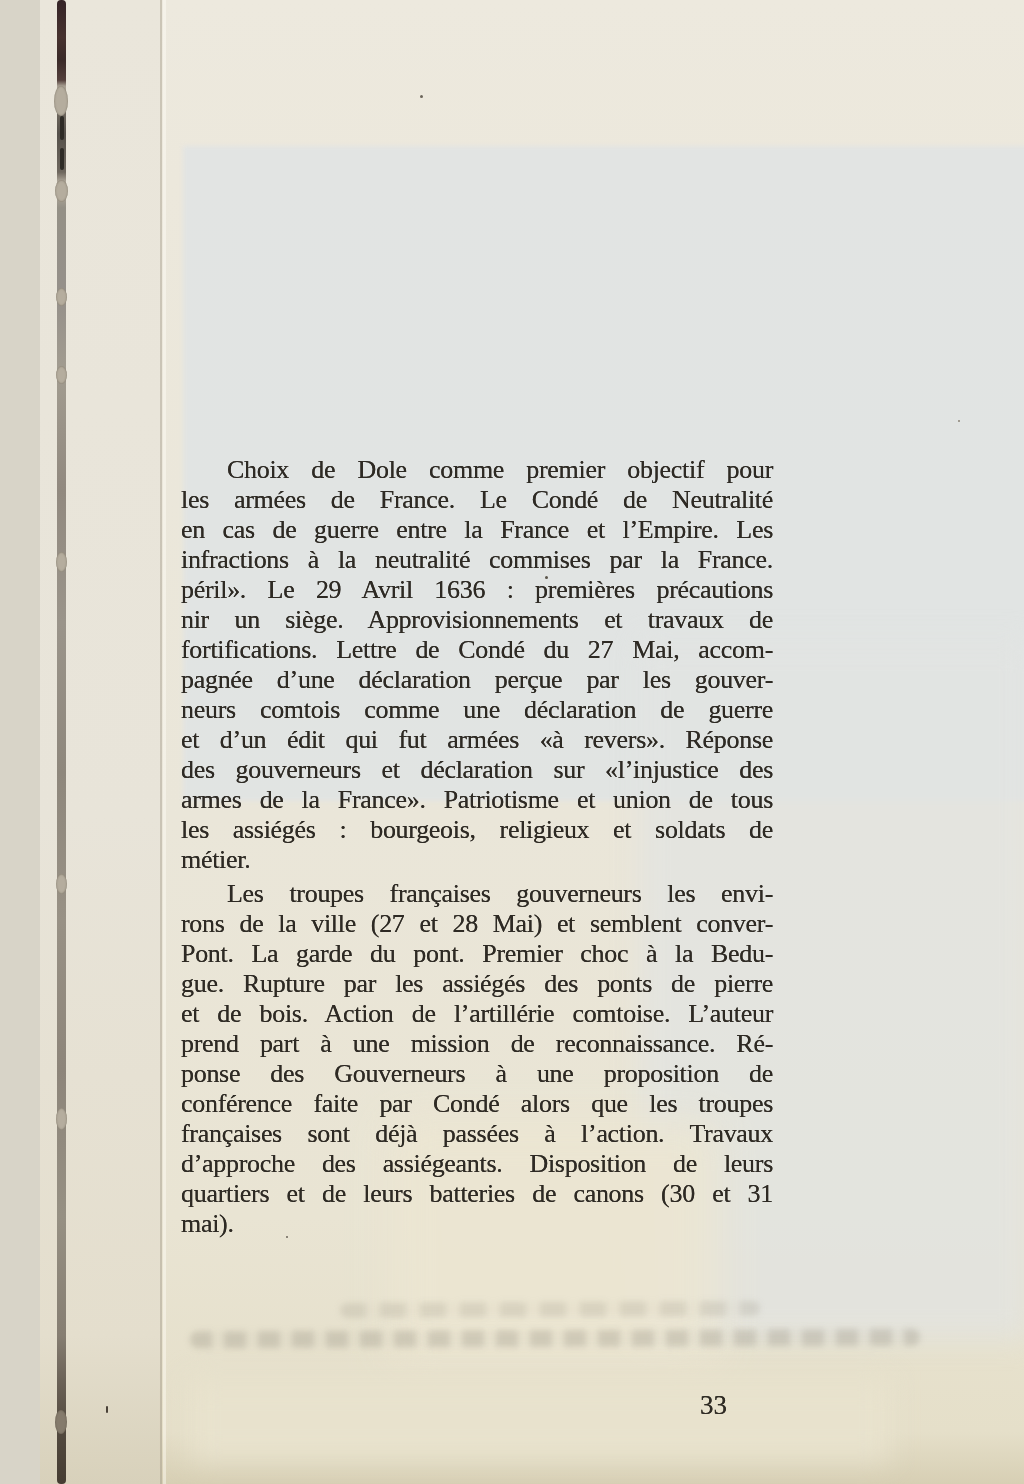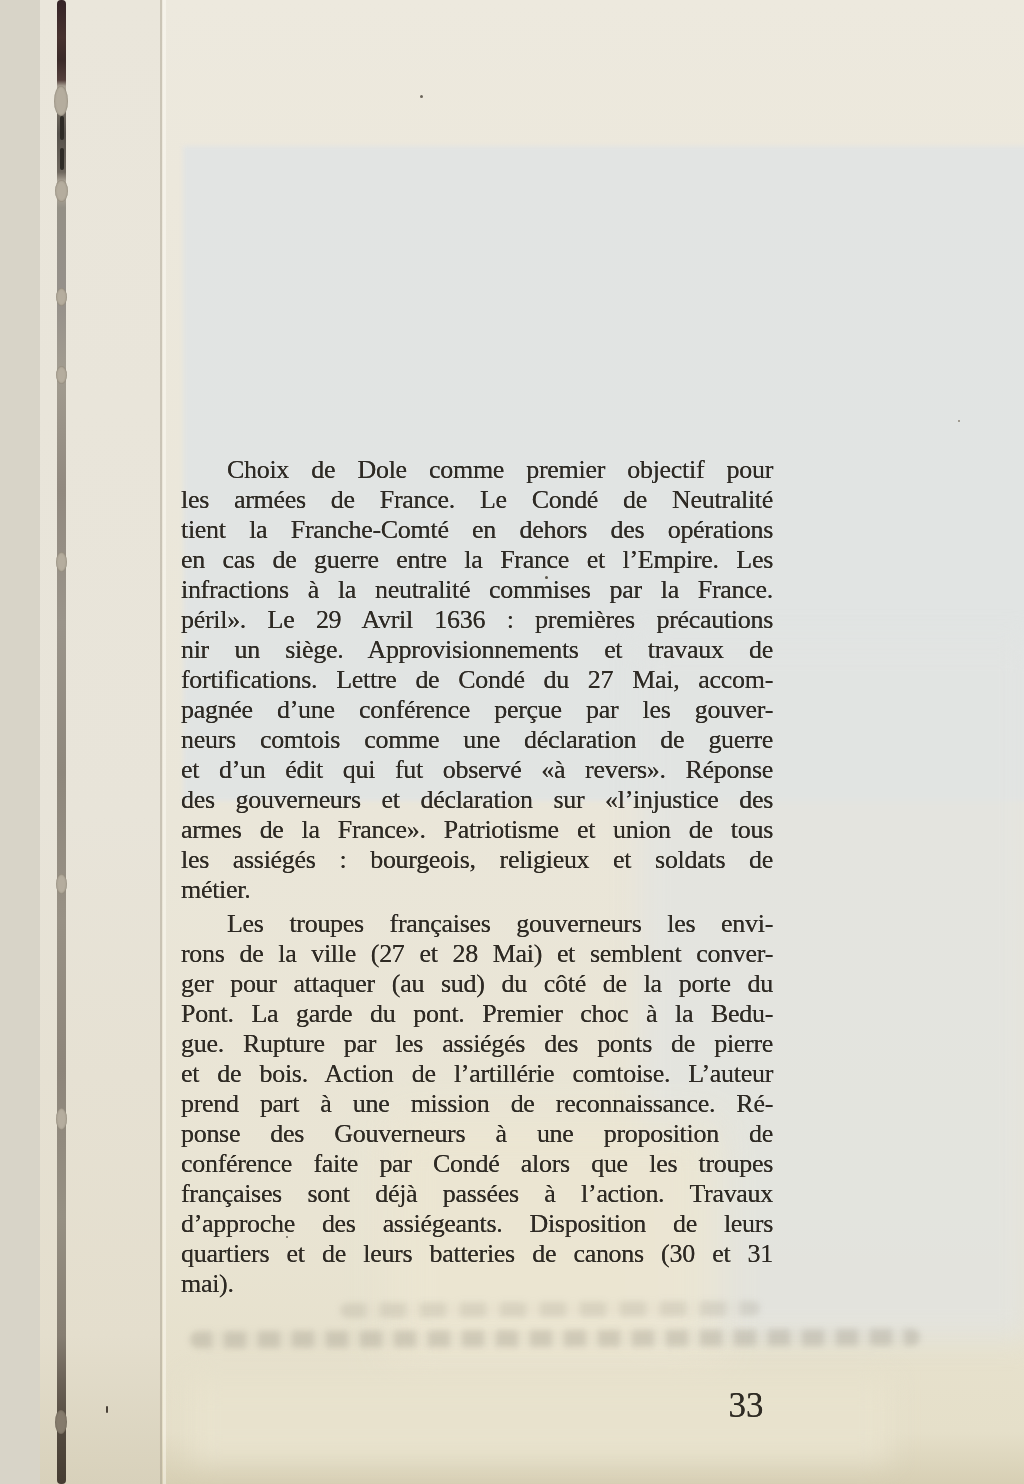--- a/index.html
+++ b/index.html
@@ -34,22 +34,22 @@
     font-size:26px;line-height:30px;letter-spacing:-0.3px;
     color:#2e2a24;text-shadow:0 0 .5px rgba(46,42,36,.9);
   }
   .paragraph{margin:0;}
   .paragraph + .paragraph{margin-top:4px;}
   .line{height:30px;text-align:justify;text-align-last:justify;white-space:normal;}
   .line:first-of-type{padding-left:46px;}
   .line:last-of-type{text-align-last:left;}
 
   .page-number{
-    position:absolute;left:684px;top:1392px;width:44px;
-    font-size:35px;line-height:27px;color:#2f2b24;text-align:center;
+    position:absolute;left:660px;top:1392px;width:44px;
+    font-size:27px;line-height:27px;color:#2f2b24;text-align:left;
     text-shadow:0 0 .5px rgba(46,42,36,.9);
   }
 
   
   .ghost1{
     position:absolute;left:300px;top:1302px;width:420px;height:15px;border-radius:8px;
     background:repeating-linear-gradient(90deg,rgba(140,135,120,.20) 0 26px,rgba(140,135,120,.03) 26px 40px);
     filter:blur(3px);transform:rotate(-.3deg);
   }
   .ghost2{
@@ -106,39 +106,37 @@
   <div class="wash-right"></div>
   <div class="blotch-warm1"></div>
   <div class="blotch-warm2"></div>
   <div class="right-crease"></div>
 
   <div class="text-block">
     <div class="paragraph">
 
     <div class="line">Choix de Dole comme premier objectif pour</div>
         <div class="line">les armées de France. Le Condé de Neutralité</div>
-        <div class="line">tient la Franche-Comté en dehors des opérations</div>
         <div class="line">en cas de guerre entre la France et l’Empire. Les</div>
         <div class="line">infractions à la neutralité commises par la France.</div>
         <div class="line">péril». Le 29 Avril 1636 : premières précautions</div>
         <div class="line">nir un siège. Approvisionnements et travaux de</div>
         <div class="line">fortifications. Lettre de Condé du 27 Mai, accom-</div>
-        <div class="line">pagnée d’une conférence perçue par les gouver-</div>
+        <div class="line">pagnée d’une déclaration perçue par les gouver-</div>
         <div class="line">neurs comtois comme une déclaration de guerre</div>
-        <div class="line">et d’un édit qui fut observé «à revers». Réponse</div>
+        <div class="line">et d’un édit qui fut armées «à revers». Réponse</div>
         <div class="line">des gouverneurs et déclaration sur «l’injustice des</div>
         <div class="line">armes de la France». Patriotisme et union de tous</div>
         <div class="line">les assiégés : bourgeois, religieux et soldats de</div>
         <div class="line">métier.</div>
       </div>
     <div class="paragraph">
 
     <div class="line">Les troupes françaises gouverneurs les envi-</div>
         <div class="line">rons de la ville (27 et 28 Mai) et semblent conver-</div>
-        <div class="line">ger pour attaquer (au sud) du côté de la porte du</div>
         <div class="line">Pont. La garde du pont. Premier choc à la Bedu-</div>
         <div class="line">gue. Rupture par les assiégés des ponts de pierre</div>
         <div class="line">et de bois. Action de l’artillérie comtoise. L’auteur</div>
         <div class="line">prend part à une mission de reconnaissance. Ré-</div>
         <div class="line">ponse des Gouverneurs à une proposition de</div>
         <div class="line">conférence faite par Condé alors que les troupes</div>
         <div class="line">françaises sont déjà passées à l’action. Travaux</div>
         <div class="line">d’approche des assiégeants. Disposition de leurs</div>
         <div class="line">quartiers et de leurs batteries de canons (30 et 31</div>
         <div class="line">mai).</div>

